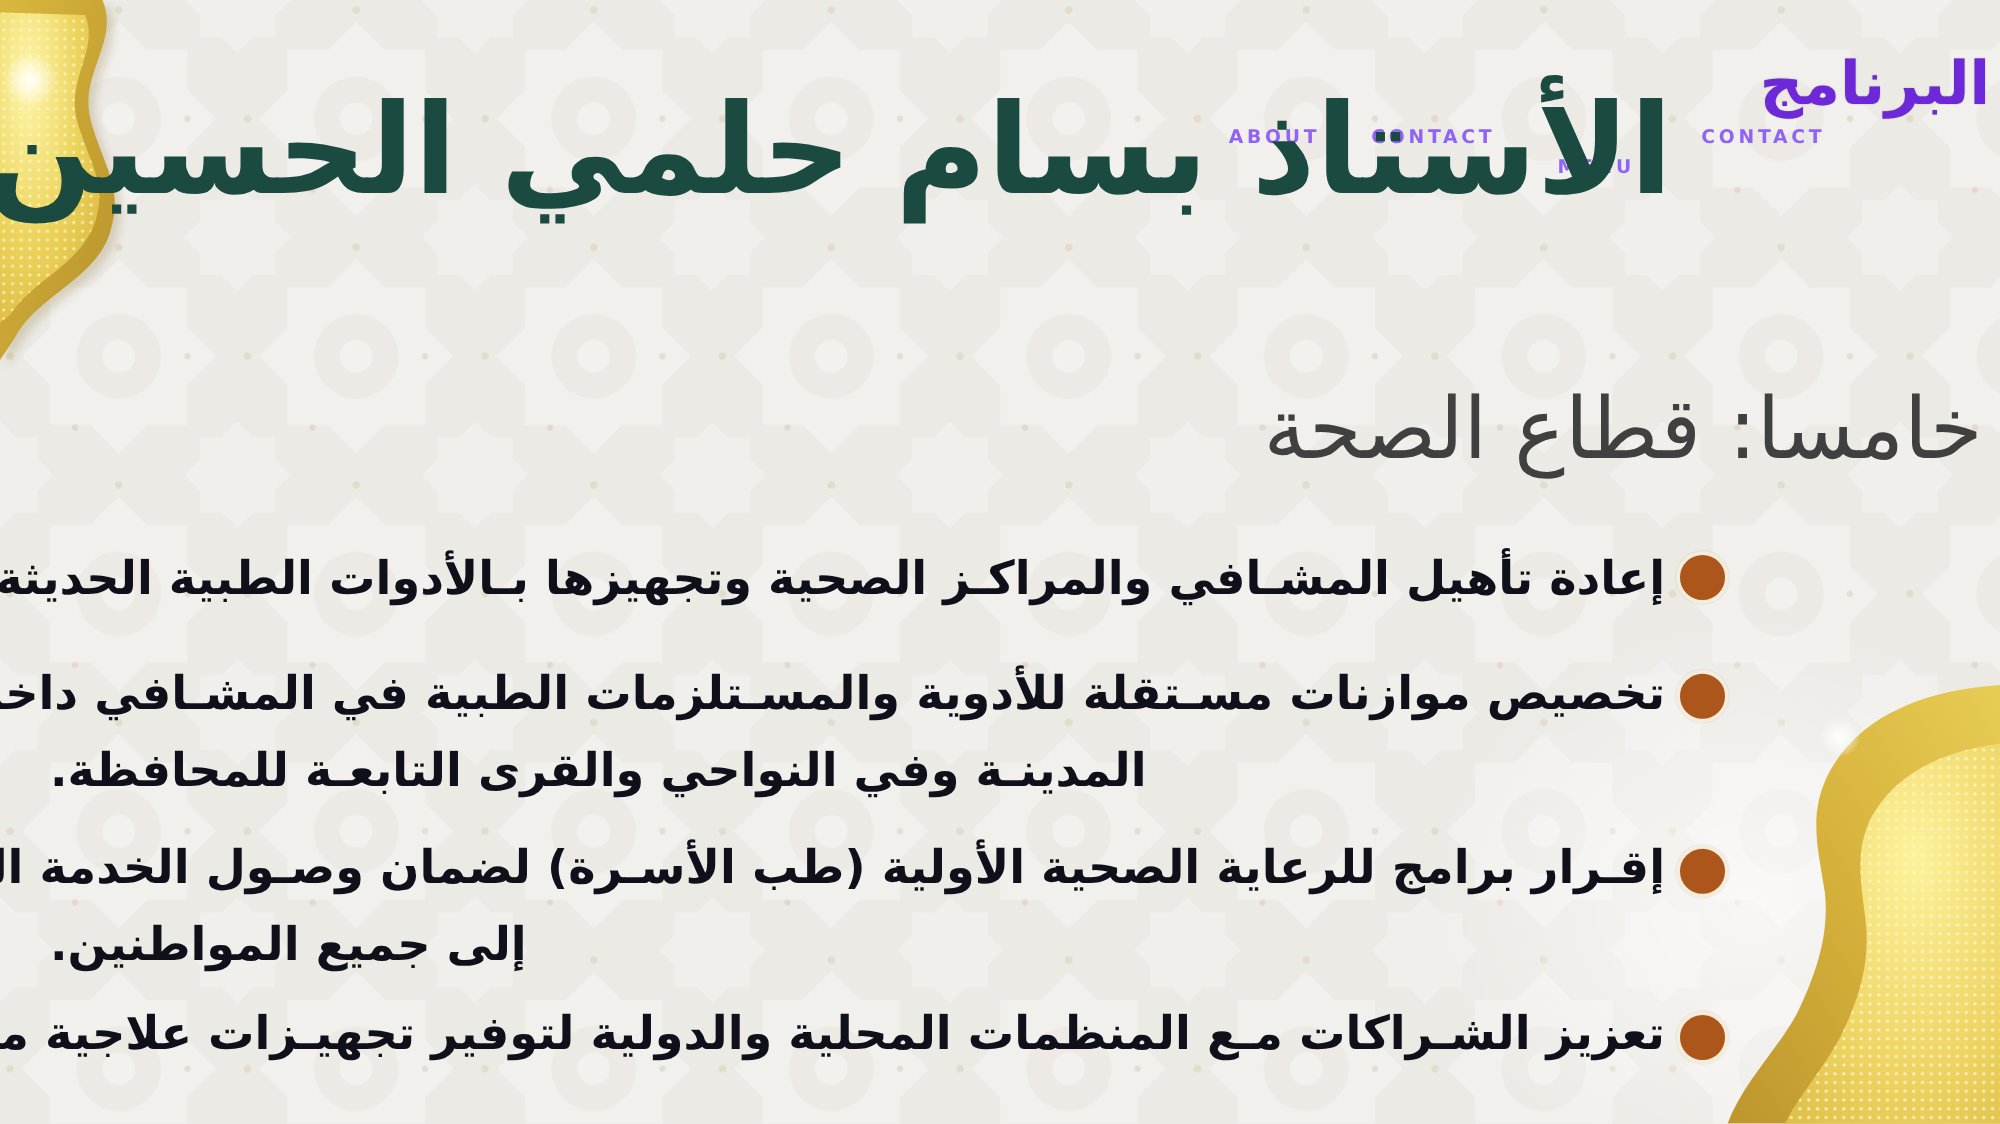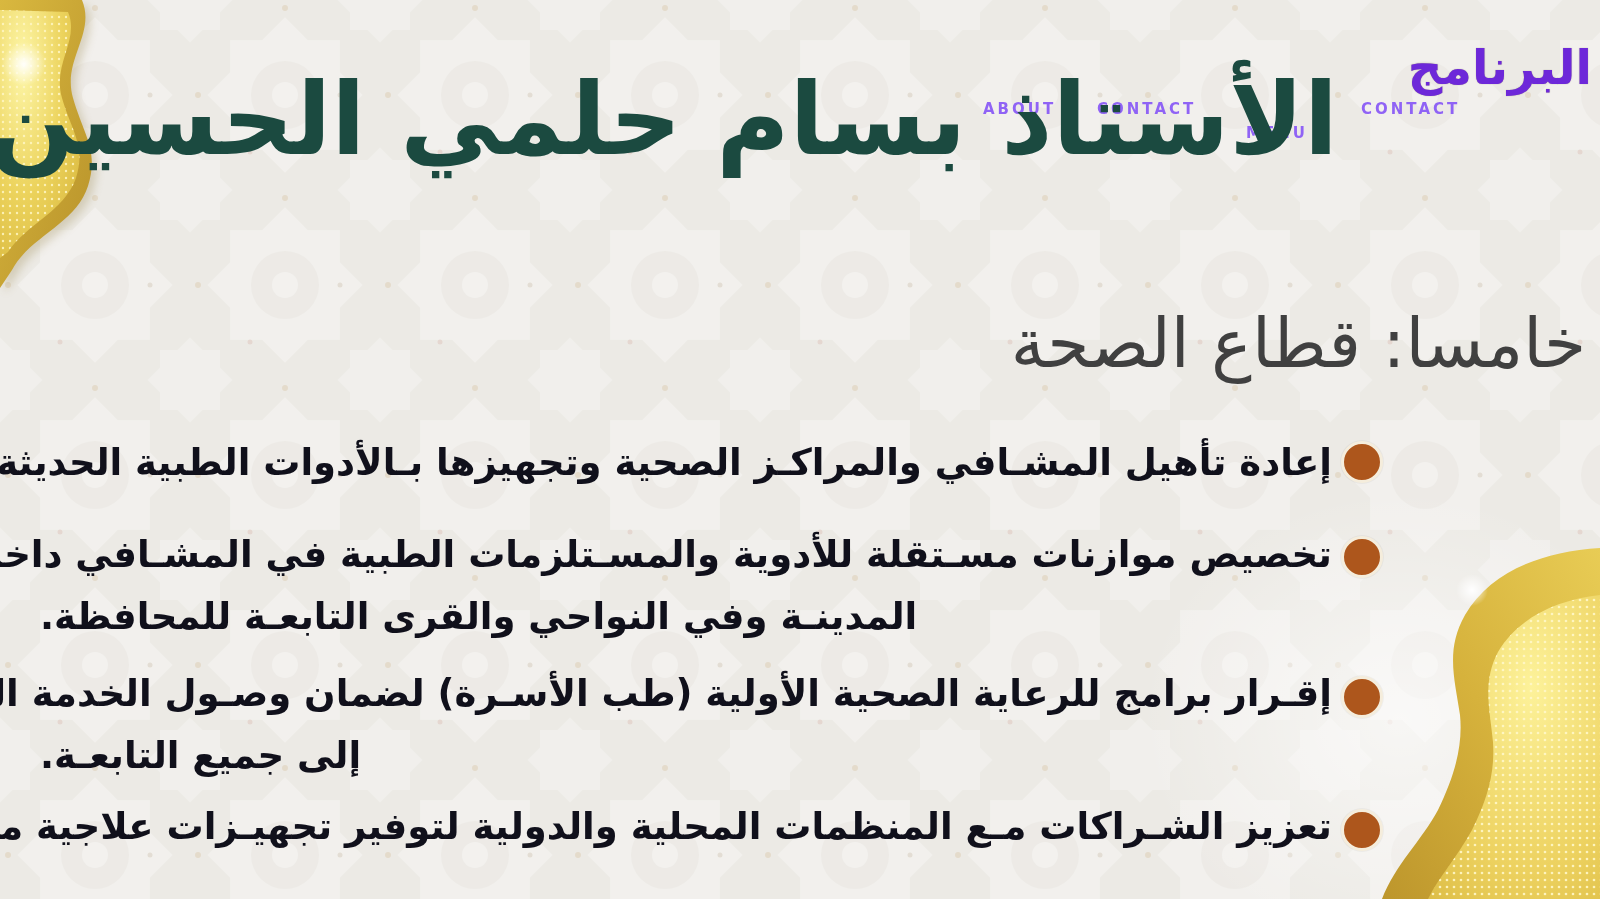--- a/index.html
+++ b/index.html
@@ -174,17 +174,17 @@
 
 <div class="bullet-text bt-1">
   <div class="bullet-line">إعادة تأهيل المشـافي والمراكـز الصحية وتجهيزها بـالأدوات الطبية الحديثة.</div>
 </div>
 <div class="bullet-text bt-2">
   <div class="bullet-line">تخصيص موازنات مسـتقلة للأدوية والمسـتلزمات الطبية في المشـافي داخل</div>
   <div class="bullet-line cont">المدينـة وفي النواحي والقرى التابعـة للمحافظة.</div>
 </div>
 <div class="bullet-text bt-3">
   <div class="bullet-line">إقـرار برامج للرعاية الصحية الأولية (طب الأسـرة) لضمان وصـول الخدمة الطبية</div>
-  <div class="bullet-line cont">إلى جميع التابعـة.</div>
+  <div class="bullet-line cont">إلى جميع المواطنين.</div>
 </div>
 <div class="bullet-text bt-4">
   <div class="bullet-line">تعزيز الشـراكات مـع المنظمات المحلية والدولية لتوفير تجهيـزات علاجية متقدمة.</div>
 </div>
 
 </body></html>

